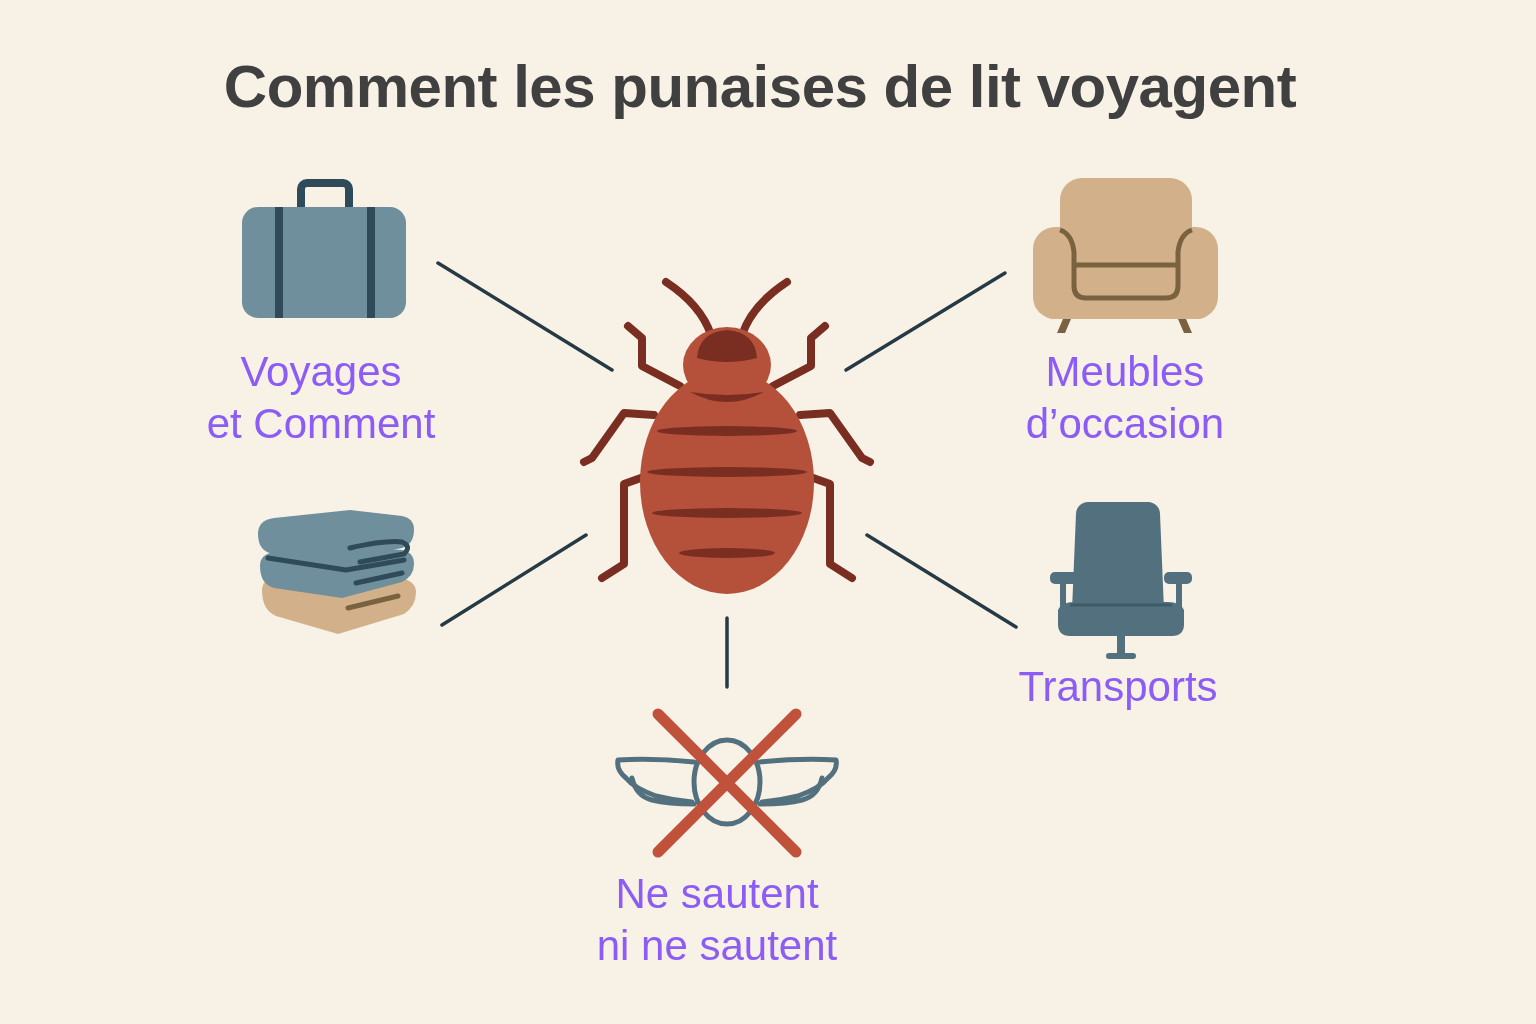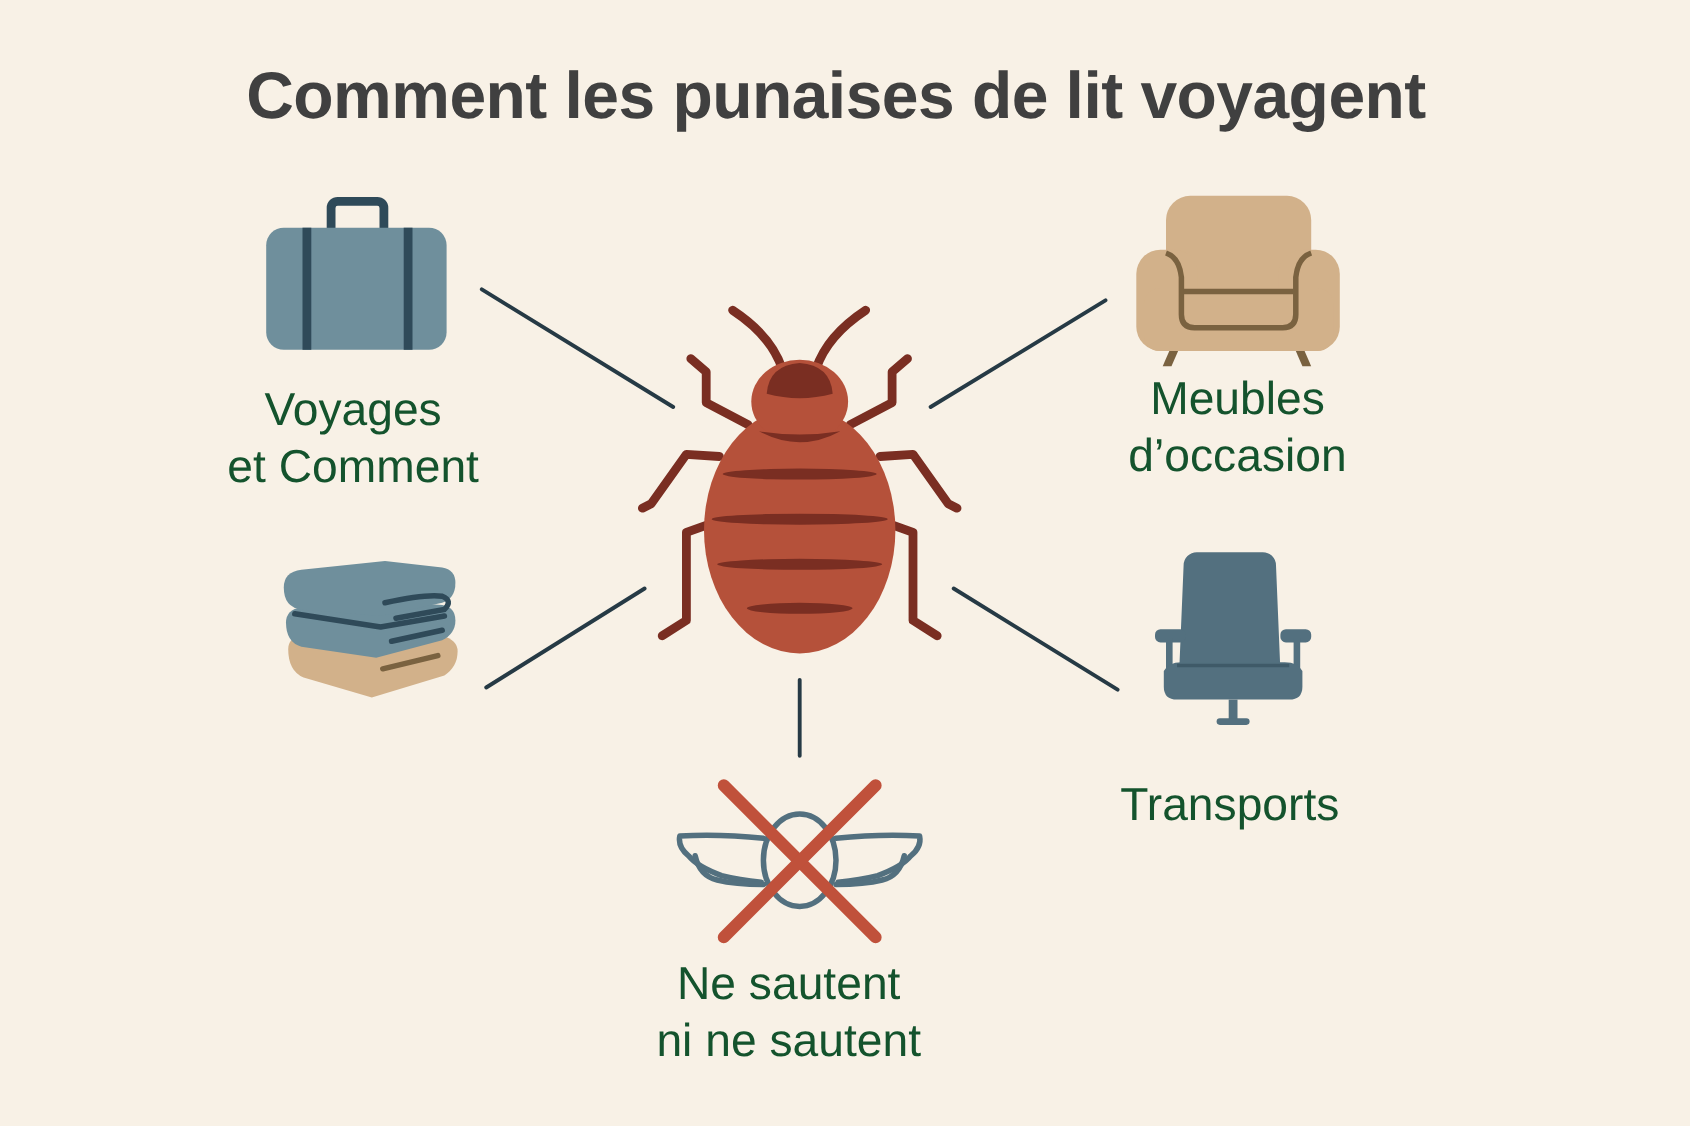--- a/index.html
+++ b/index.html
@@ -11,21 +11,21 @@
     position: relative;
   }
   .title {
     position: absolute; left: 0; top: 52px; width: 1480px;
     text-align: center; font-size: 60px; font-weight: bold;
     letter-spacing: -0.5px; color: #404040; margin-left: 20px;
   }
   .canvas { position: absolute; left: 0; top: 0; width: 1536px; height: 1024px; }
   .label {
     position: absolute; text-align: center; font-size: 42px;
-    line-height: 52px; color: #14532d; width: 400px;
+    line-height: 52px; color: #8b5cf6; width: 400px;
   }
   .label span { display: block; }
 </style>
 </head>
 <body>
 
 <div class="title">Comment les punaises de lit voyagent</div>
 
 <svg class="canvas" viewBox="0 0 1536 1024" xmlns="http://www.w3.org/2000/svg">
 
@@ -108,25 +108,25 @@
     <ellipse cx="727" cy="472" rx="80" ry="5" fill="#7a2e22"></ellipse>
     <ellipse cx="727" cy="513" rx="75" ry="5" fill="#7a2e22"></ellipse>
     <ellipse cx="727" cy="553" rx="48" ry="5" fill="#7a2e22"></ellipse>
   </g>
 </svg>
 
 <div class="label" style="left:121px; top:346px;">
   <span>Voyages</span>
   <span>et Comment</span>
 </div>
-<div class="label" style="left:925px; top:336px;">
+<div class="label" style="left:925px; top:346px;">
   <span>Meubles</span>
   <span>d’occasion</span>
 </div>
 <div class="label" style="left:135px; top:661px;">
 </div>
-<div class="label" style="left:918px; top:661px; width:400px;margin-top:44px;">
+<div class="label" style="left:918px; top:661px; width:400px;">
   <span>Transports</span>
 </div>
 <div class="label" style="left:517px; top:868px;">
   <span>Ne sautent</span>
   <span>ni ne sautent</span>
 </div>
 
 </body></html>

